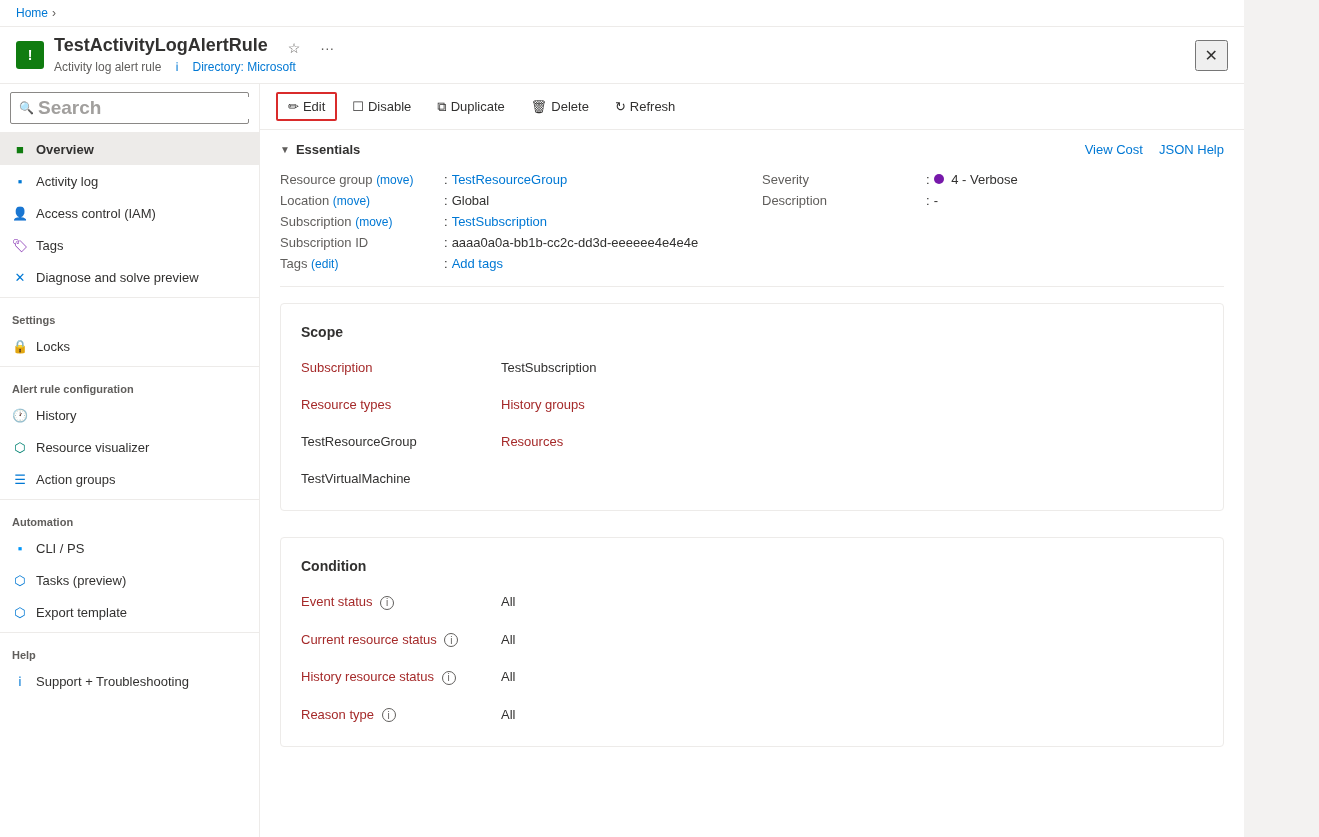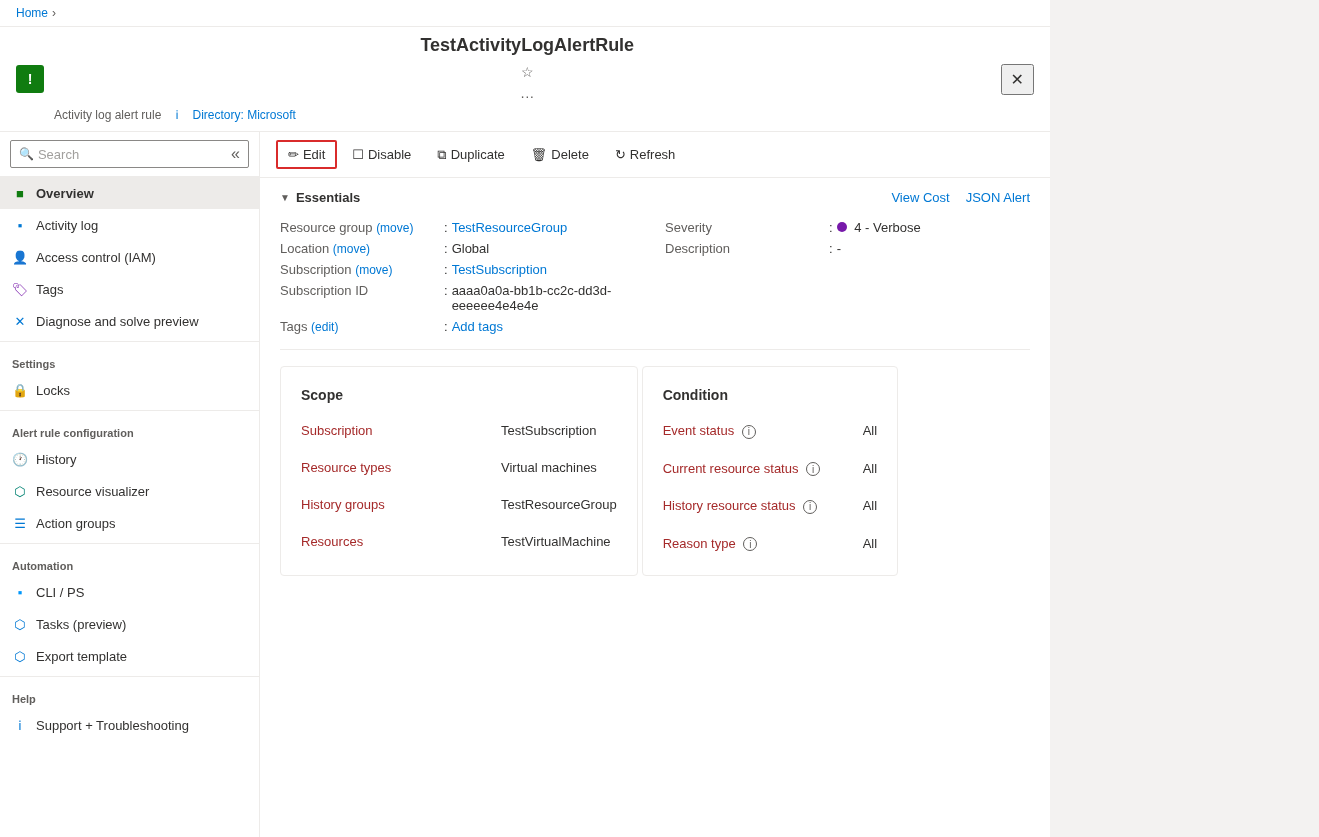--- a/index.html
+++ b/index.html
@@ -1,45 +1,45 @@
 <!DOCTYPE html>
 <html><head>
   <meta charset="utf-8">
   <style>
     * { box-sizing: border-box; margin: 0; padding: 0; }
     body { font-family: 'Segoe UI', Arial, sans-serif; font-size: 13px; background: #f3f2f1; color: #323130; }
 
-    .app-container { display: flex; flex-direction: column; height: 837px; width: 1050px; background: #c2410c; overflow: hidden; }
+    .app-container { display: flex; flex-direction: column; height: 837px; width: 1244px; background: #c2410c; overflow: hidden; }
 
     
     .top-bar { display: flex; align-items: center; padding: 8px 16px; background: #fff; border-bottom: 1px solid #edebe9; min-height: 48px; }
     .resource-icon { width: 28px; height: 28px; background: #107c10; border-radius: 3px; display: flex; align-items: center; justify-content: center; margin-right: 10px; flex-shrink: 0; }
     .resource-icon span { color: #fff; font-weight: bold; font-size: 14px; }
     .title-area { flex: 1; }
-    .title-row { display: flex; align-items: center; gap: 8px; flex-direction: column; }
+    .title-row { display: flex; align-items: flex-end; gap: 20px; }
     .resource-title { font-size: 18px; font-weight: 600; color: #323130; }
     .star-icon, .more-icon { color: #605e5c; cursor: pointer; font-size: 14px; }
     .subtitle-row { display: flex; align-items: center; gap: 14px; font-size: 12px; color: #605e5c; margin-top: 2px; }
     .subtitle-row .type { color: #605e5c; }
     .info-icon { color: #0078d4; font-size: 12px; }
     .subtitle-row .directory { color: #0078d4; }
     .close-btn { color: #323130; cursor: pointer; font-size: 16px; padding: 4px 8px; }
 
     
     .breadcrumb { padding: 6px 16px; font-size: 12px; color: #605e5c; background: #fff; border-bottom: 1px solid #edebe9; display: flex; align-items: center; gap: 4px; }
     .breadcrumb a { color: #0078d4; text-decoration: none; }
 
     
     .main-layout { display: flex; flex: 1; overflow: hidden; }
 
     
     .sidebar { width: 260px; background: #fff; border-right: 1px solid #edebe9; overflow-y: auto; flex-shrink: 0; display: flex; flex-direction: column; }
     .search-box { padding: 8px 10px; border-bottom: 1px solid #edebe9; }
     .search-input-wrap { display: flex; align-items: center; border: 1px solid #8a8886; border-radius: 2px; padding: 4px 8px; background: #fff; }
-    .search-input-wrap input { border: none; outline: none; font-size: 13px; flex: 1; color: #323130; }
+    .search-input-wrap input { border: none; outline: none; font-size: 19px; flex: 1; color: #323130; font-weight: bold; }
     .search-input-wrap input::placeholder { color: #a19f9d; }
     .search-icon { color: #605e5c; font-size: 12px; margin-right: 4px; }
     .collapse-btn { margin-left: auto; color: #605e5c; cursor: pointer; font-size: 16px; }
 
     .nav-item { display: flex; align-items: center; padding: 8px 12px; cursor: pointer; gap: 8px; font-size: 13px; color: #323130; }
     .nav-item.active { background: #edebe9; font-weight: 600; }
     .nav-icon { width: 16px; height: 16px; display: flex; align-items: center; justify-content: center; flex-shrink: 0; }
 
     .section-label { padding: 12px 12px 4px; font-size: 11px; font-weight: 600; color: #605e5c; text-transform: none; }
     .divider { border: none; border-top: 1px solid #edebe9; margin: 4px 0; }
@@ -63,21 +63,21 @@
 
     .essentials-grid { display: grid; grid-template-columns: 1fr 1fr; gap: 4px 20px; padding-bottom: 12px; border-bottom: 1px solid #edebe9; }
     .essentials-row { display: flex; align-items: baseline; gap: 4px; padding: 3px 0; font-size: 13px; }
     .essentials-label { color: #605e5c; min-width: 160px; flex-shrink: 0; }
     .essentials-value { color: #323130; }
     .essentials-value a { color: #0078d4; text-decoration: none; }
     .essentials-link { color: #0078d4; text-decoration: none; font-size: 12px; }
     .severity-dot { display: inline-block; width: 10px; height: 10px; border-radius: 50%; background: #7719aa; margin-right: 4px; }
 
     
-    .cards-area { padding: 16px 20px; display: flex; flex-direction: row; gap: 4px; }
+    .cards-area { padding: 16px 20px; display: flex; flex-direction: column; gap: 26px; }
     .card { border: 1px solid #edebe9; border-radius: 4px; padding: 20px; background: #fff; }
     .card-title { font-size: 14px; font-weight: 600; color: #323130; margin-bottom: 16px; }
     .card-grid { display: grid; grid-template-columns: 200px 1fr; gap: 14px 0; }
     .card-label { font-size: 13px; color: #a52a2a; padding: 4px 0; }
     .card-value { font-size: 13px; color: #323130; padding: 4px 0; }
 
     
     .icon-green { color: #107c10; }
     .icon-blue { color: #0078d4; }
     .icon-purple { color: #7719aa; }
@@ -230,21 +230,21 @@
       </div>
 
       <div class="essentials-section">
         <div class="essentials-header">
           <div class="essentials-title">
             <span class="collapse-arrow">▼</span>
             <span>Essentials</span>
           </div>
           <div class="essentials-links">
             <a href="#">View Cost</a>
-            <a href="#">JSON Alert</a>
+            <a href="#">JSON Help</a>
           </div>
         </div>
         <div class="essentials-grid">
 
           <div>
             <div class="essentials-row">
               <span class="essentials-label">
                 <span>Resource group</span>
                 <a href="#" class="essentials-link">(move)</a>
               </span>
@@ -301,21 +301,20 @@
       </div>
 
       <div class="cards-area">
 
         <div class="card">
           <div class="card-title">Scope</div>
           <div class="card-grid">
             <div class="card-label">Subscription</div>
             <div class="card-value">TestSubscription</div>
             <div class="card-label">Resource types</div>
-            <div class="card-value">Virtual machines</div>
             <div class="card-label">History groups</div>
             <div class="card-value">TestResourceGroup</div>
             <div class="card-label">Resources</div>
             <div class="card-value">TestVirtualMachine</div>
           </div>
         </div>
 
         <div class="card">
           <div class="card-title">Condition</div>
           <div class="card-grid">

